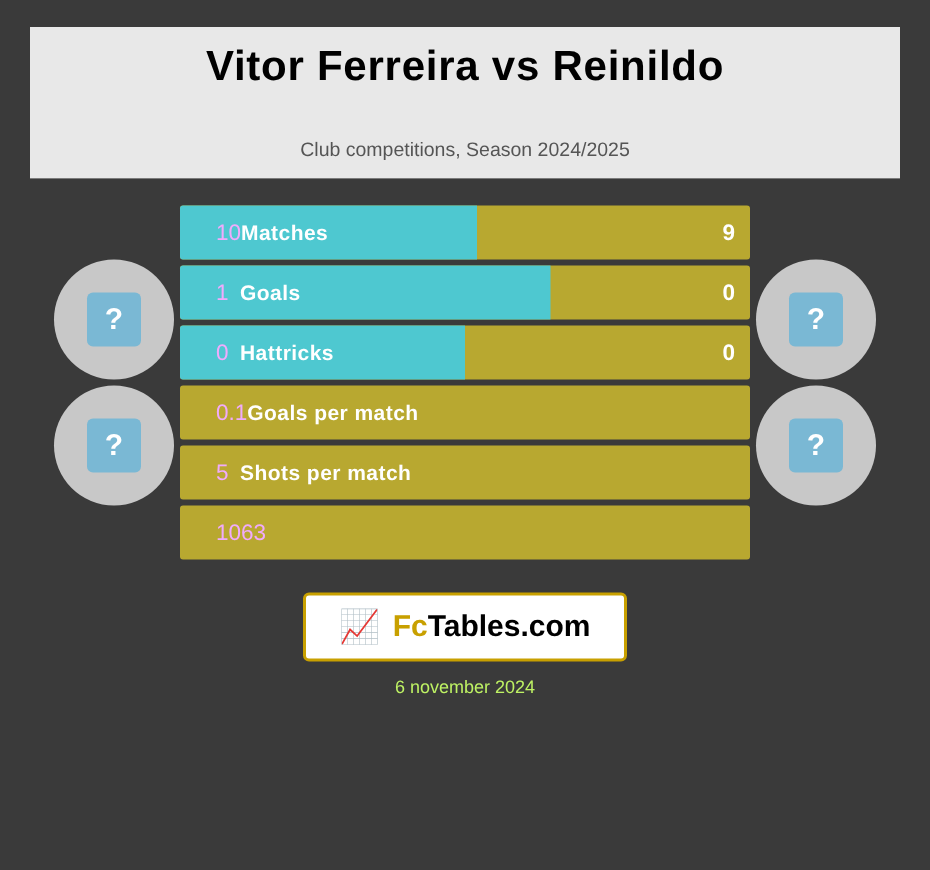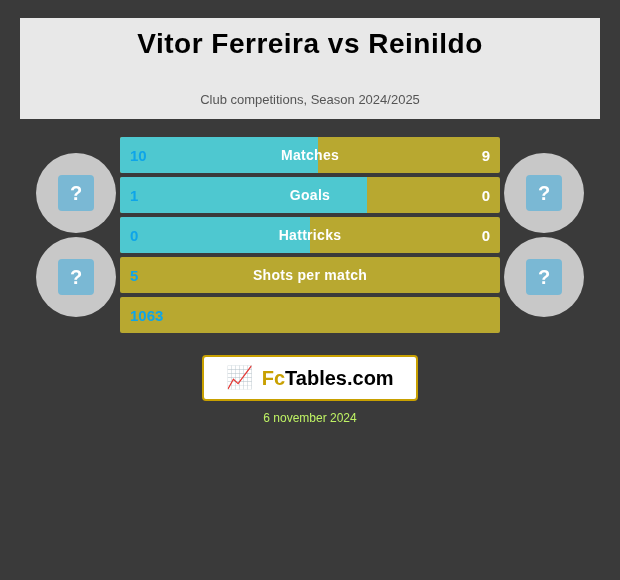--- a/index.html
+++ b/index.html
@@ -91,33 +91,32 @@
       position: absolute;
       left: 0;
       top: 0;
       height: 100%;
       background: #4ec8d0;
       border-radius: 2px 0 0 2px;
     }
     .stat-val-left {
       position: relative;
       z-index: 2;
-      color: #0ea5e9;
-      font-weight: bold;
+      color: #f0abfc;
+      font-weight: normal;
       font-size: 15px;
-      padding-left: 10px;
+      padding-left: 24px;
       min-width: 40px;
     }
     .stat-label {
       position: relative;
       z-index: 2;
       color: white;
       font-weight: bold;
       font-size: 14px;
-      text-align: center;
       flex: 1;
       letter-spacing: 0.3px;
     }
     .stat-val-right {
       position: relative;
       z-index: 2;
       color: white;
       font-weight: bold;
       font-size: 15px;
       padding-right: 10px;
@@ -245,20 +244,28 @@
         <div class="stat-row">
           <div class="stat-bar-bg"></div>
           <div class="stat-bar-fill" style="width:50%"></div>
           <div class="stat-row-inner">
             <span class="stat-val-left">0</span>
             <span class="stat-label">Hattricks</span>
             <span class="stat-val-right">0</span>
           </div>
         </div>
 
+        <div class="stat-row">
+          <div class="stat-bar-bg"></div>
+          <div class="stat-row-inner">
+            <span class="stat-val-left">0.1</span>
+            <span class="stat-label">Goals per match</span>
+            <span class="stat-val-right"></span>
+          </div>
+        </div>
 
         <div class="stat-row">
           <div class="stat-bar-bg"></div>
           <div class="stat-row-inner">
             <span class="stat-val-left">5</span>
             <span class="stat-label">Shots per match</span>
             <span class="stat-val-right"></span>
           </div>
         </div>
 

